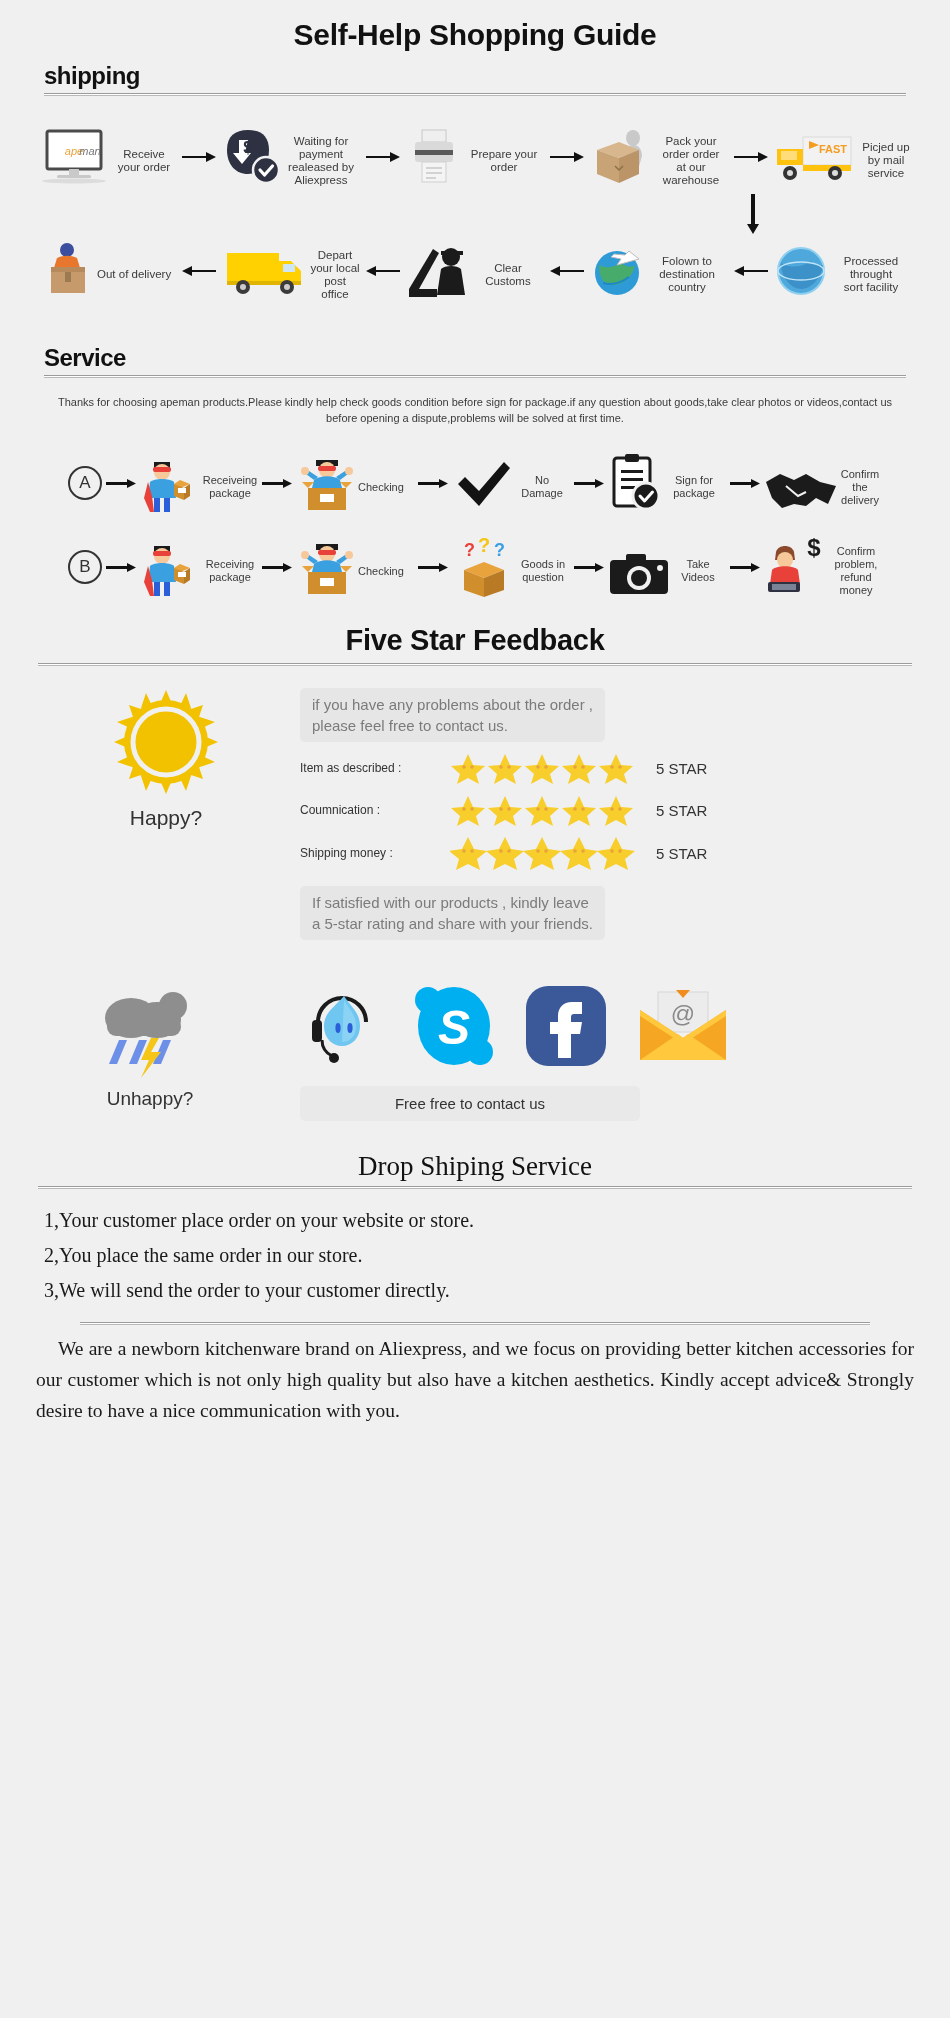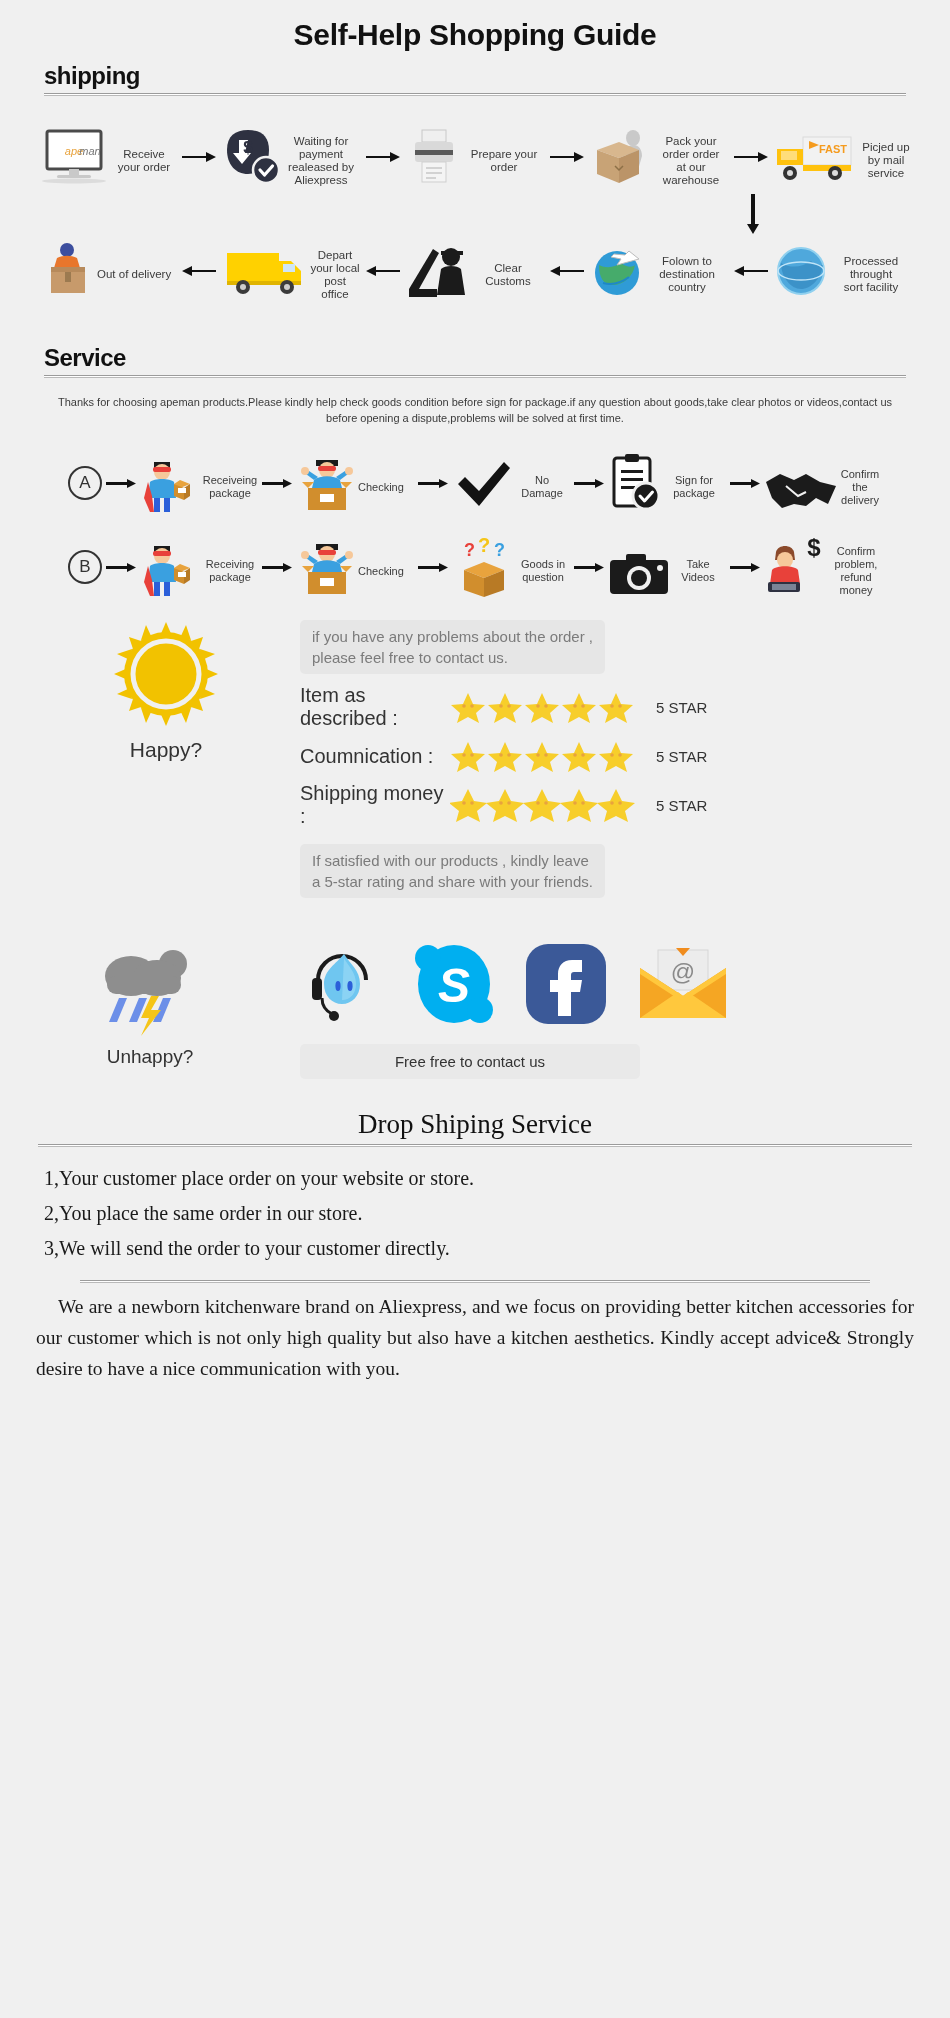--- a/index.html
+++ b/index.html
@@ -99,21 +99,21 @@
   .bubble {
     background: #e6e6e6;
     border-radius: 5px;
     color: #7b7b7b;
     font-size: 15px;
     line-height: 21px;
     padding: 6px 12px;
     display: inline-block;
   }
   .rating-row { display:flex; align-items:center; margin-top: 10px; }
-  .rating-row .rlbl { width: 150px; font-size: 20px; color:#333; }
+  .rating-row .rlbl { width: 150px; font-size: 12px; color:#333; }
   .rating-row .stars { width: 192px; display:flex; }
   .rating-row .rval { font-size: 15px; color:#333; margin-left: 14px; }
 
   .social-wrap { display:flex; align-items:flex-start; padding-top: 10px; }
   .social-left { width: 300px; display:flex; flex-direction:column; align-items:center; }
   .social-left .lbl { font-size: 19px; color:#333; margin-top: 4px; }
   .social-right { flex:1; padding-right: 30px; }
   .social-icons { display:flex; align-items:center; gap: 28px; }
   .contact-bar {
     margin-top: 14px;
@@ -586,20 +586,24 @@
           <path d="M8 32c4-5 22-5 26 0l2 14H6z" fill="#E8413A"></path>
           <rect x="4" y="44" width="32" height="10" rx="2" fill="#2E3141"></rect>
           <rect x="8" y="46" width="24" height="6" fill="#7b8496"></rect>
         </svg>
       </div>
       <div class="cap">Confirm problem,
 refund money</div>
     </div>
   </div>
 
+  <div style="margin-top:26px;">
+    <div class="main-title" style="padding-top:0;font-size:29px;">Five Star Feedback</div>
+    <div class="rule wide" style="margin-top:6px;"></div>
+  </div>
 
   <div class="fs-wrap">
     <div class="fs-left">
       <div>
         <svg width="108" height="108" viewBox="0 0 108 108">
           <g fill="#F2C200">
             <circle cx="54" cy="54" r="42"></circle>
             <g>
               <polygon points="54,2 60,16 48,16"></polygon>
               <polygon points="54,106 60,92 48,92"></polygon>

